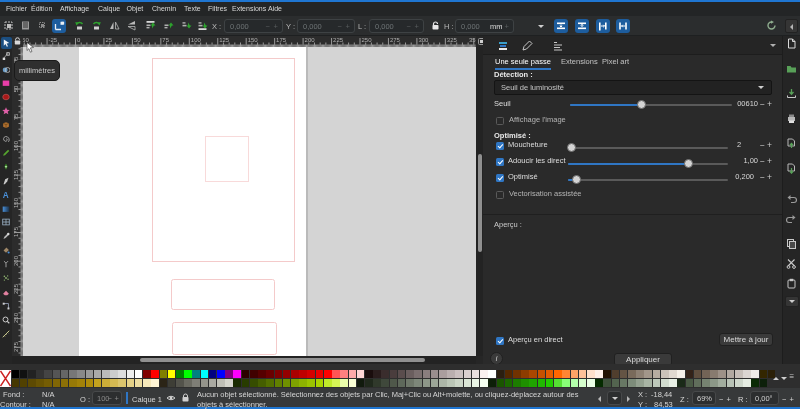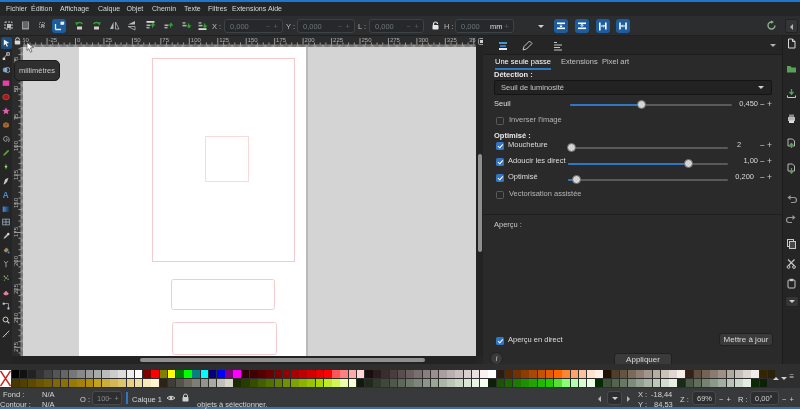--- a/index.html
+++ b/index.html
@@ -1095,24 +1095,24 @@
   </div>
   <div class="subtab" style="left:12px;color:#ffffff;border-bottom:2px solid #2f76c4;padding-bottom:2.5px">Une seule passe</div>
   <div class="subtab" style="left:78px">Extensions</div>
   <div class="subtab" style="left:119px">Pixel art</div>
   <div class="plabel bold" style="left:11px;top:34px">Détection :</div>
   <div id="combo">Seuil de luminosité<span class="tri-d" style="position:absolute;right:7px;top:5px"></span></div>
   <div class="plabel" style="left:11px;top:63px">Seuil</div>
   <div class="track" style="left:87px;top:67.5px;width:162px"></div>
   <div class="trackfill" style="left:87px;top:67.5px;width:72px"></div>
   <div class="knob" style="left:154px;top:67.5px"></div>
-  <div class="pval" style="left:239px;top:63px">0,450</div>
+  <div class="pval" style="left:239px;top:63px">00610</div>
   <div class="pmp" style="left:277px;top:62.5px">−+</div>
   <div class="cb off" style="left:13px;top:81px"></div>
-  <div class="plabel" style="left:26px;top:79px;color:#b5b5b5">Inverser l'image</div>
+  <div class="plabel" style="left:26px;top:79px;color:#b5b5b5">Affichage l'image</div>
   <div class="plabel bold" style="left:11px;top:95px">Optimisé :</div>
   <div class="cb on" style="left:13px;top:106px"></div>
   <div class="plabel" style="left:25px;top:104px">Moucheture</div>
   <div class="track" style="left:85px;top:110.5px;width:160px"></div>
   <div class="knob" style="left:84px;top:110.5px"></div>
   <div class="pval" style="left:254px;top:104px;width:10px;text-align:left">2</div>
   <div class="pmp" style="left:277px;top:103.5px">−+</div>
   <div class="cb on" style="left:13px;top:122px"></div>
   <div class="plabel" style="left:25px;top:120px">Adoucir les direct</div>
   <div class="track" style="left:85px;top:126.5px;width:160px"></div>
@@ -1392,20 +1392,21 @@
  <div class="s" style="left:126px;top:4px;width:2px;height:12px;background:#2f76c4"></div>
  <div class="s" style="left:132px;top:6.5px">Calque 1</div>
  <div class="s" style="left:166px;top:5px"><svg width="10" height="10" viewBox="0 0 10 10">
           <path d="M1 5 Q5 1.5 9 5 Q5 8.5 1 5 Z" fill="none" stroke="#cfcfcf"></path>
           <circle cx="5" cy="5" r="1.4" fill="#cfcfcf"></circle>
         </svg></div>
  <div class="s" style="left:181px;top:4.5px"><svg width="9" height="10" viewBox="0 0 9 10">
           <path d="M2.5 4 V3 a2 2 0 0 1 4 0 V4" fill="none" stroke="#cfcfcf"></path>
           <rect x="1.5" y="4" width="6" height="4.5" rx="0.8" fill="#cfcfcf"></rect>
         </svg></div>
+ <div class="s" style="left:197px;top:2px">Aucun objet sélectionné. Sélectionnez des objets par Clic, Maj+Clic ou Alt+molette, ou cliquez-déplacez autour des</div>
  <div class="s" style="left:197px;top:11.5px">objets à sélectionner.</div>
  <div class="s" style="left:598px;top:7px"><span class="tri-l"></span></div>
  <div class="sspin" style="left:607px;top:3px;width:15px;height:14px">
         <span class="tri-d" style="margin:5px auto 0;display:block"></span>
       </div>
  <div class="s" style="left:627px;top:7px"><span class="tri-r"></span></div>
  <div class="s" style="left:638px;top:2px">X :</div>
       <div class="s" style="left:651px;top:2px">-18,44</div>
  <div class="s" style="left:638px;top:11.5px">Y :</div>
       <div class="s" style="left:654px;top:11.5px">84,53</div>

